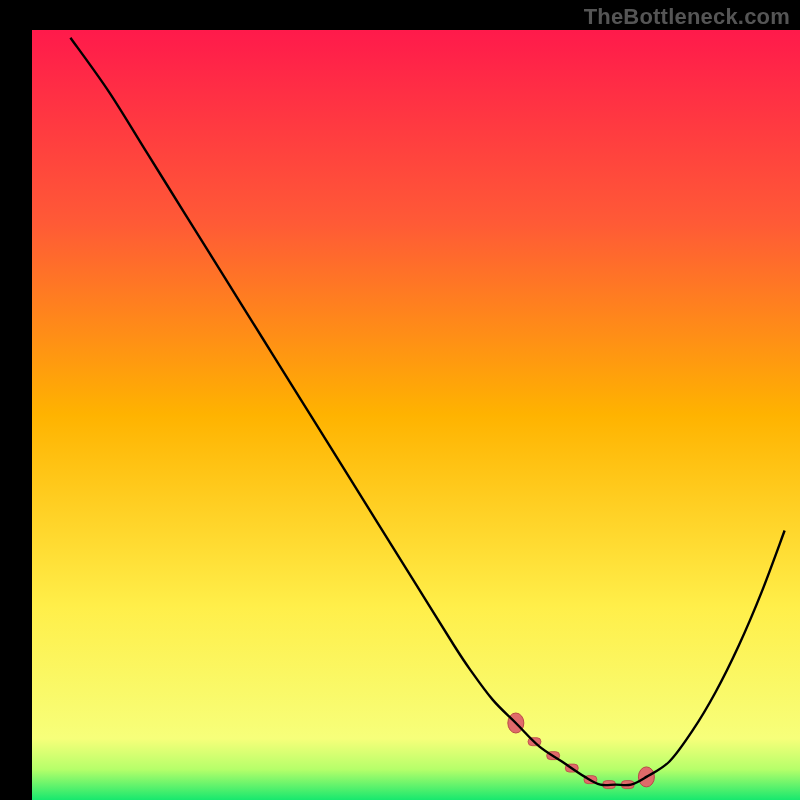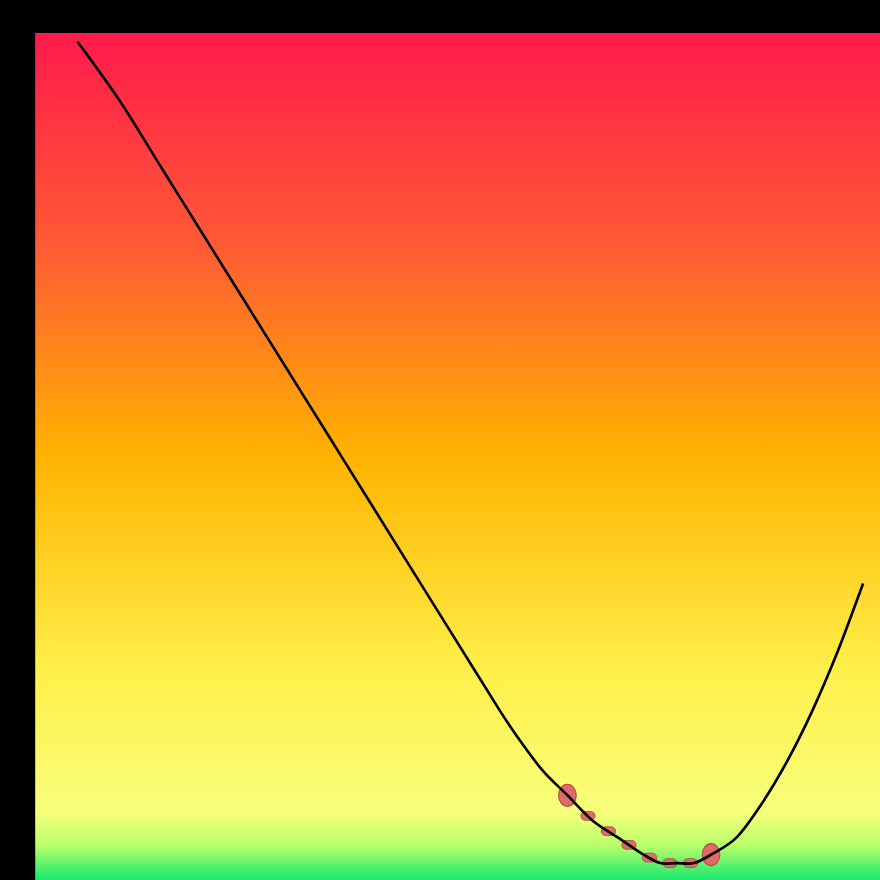--- a/index.html
+++ b/index.html
@@ -33,20 +33,21 @@
     top: 0;
     width: 800px;
     height: 800px;
   }
 </style>
 </head>
 <body>
 
 <div class="frame">
 
+  <div class="watermark">TheBottleneck.com</div>
 
   <svg class="plot" viewBox="0 0 800 800">
     <defs>
       <linearGradient id="bg-grad" x1="0" y1="0" x2="0" y2="1">
           <stop offset="0%" stop-color="#ff1a4b"></stop>
           <stop offset="25%" stop-color="#ff5a36"></stop>
           <stop offset="50%" stop-color="#ffb300"></stop>
           <stop offset="75%" stop-color="#ffef4a"></stop>
           <stop offset="92%" stop-color="#f7ff7a"></stop>
           <stop offset="96%" stop-color="#b6ff6a"></stop>

